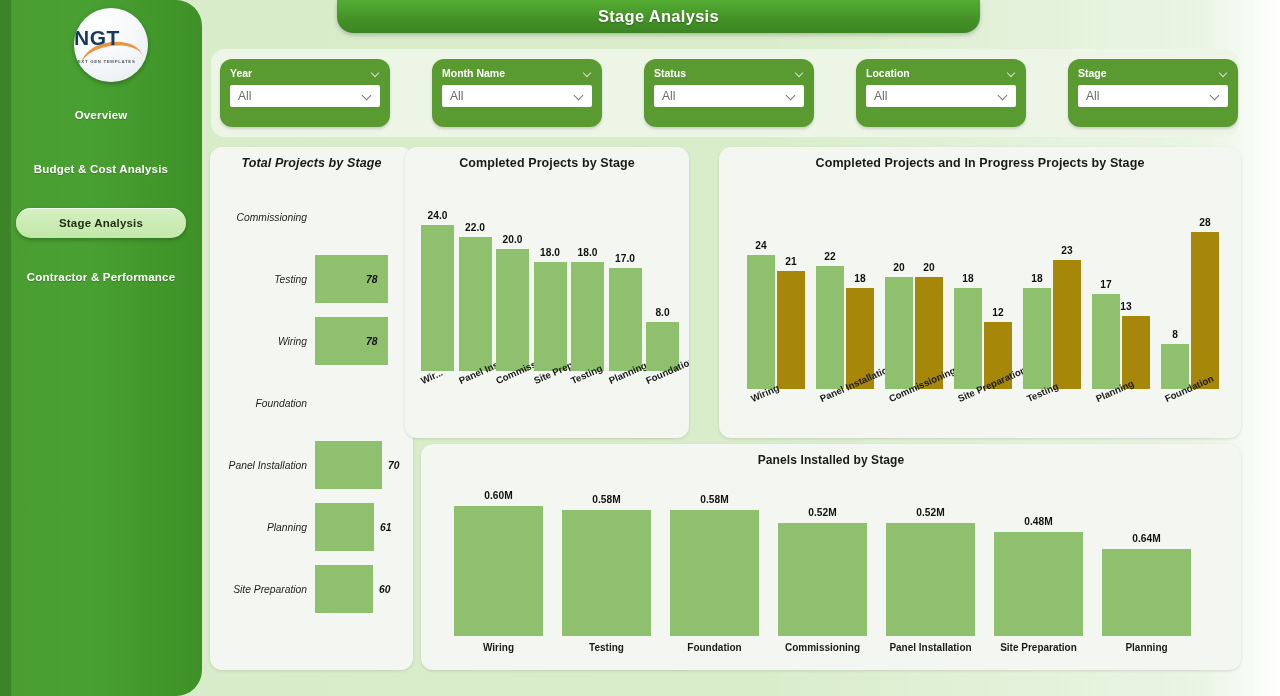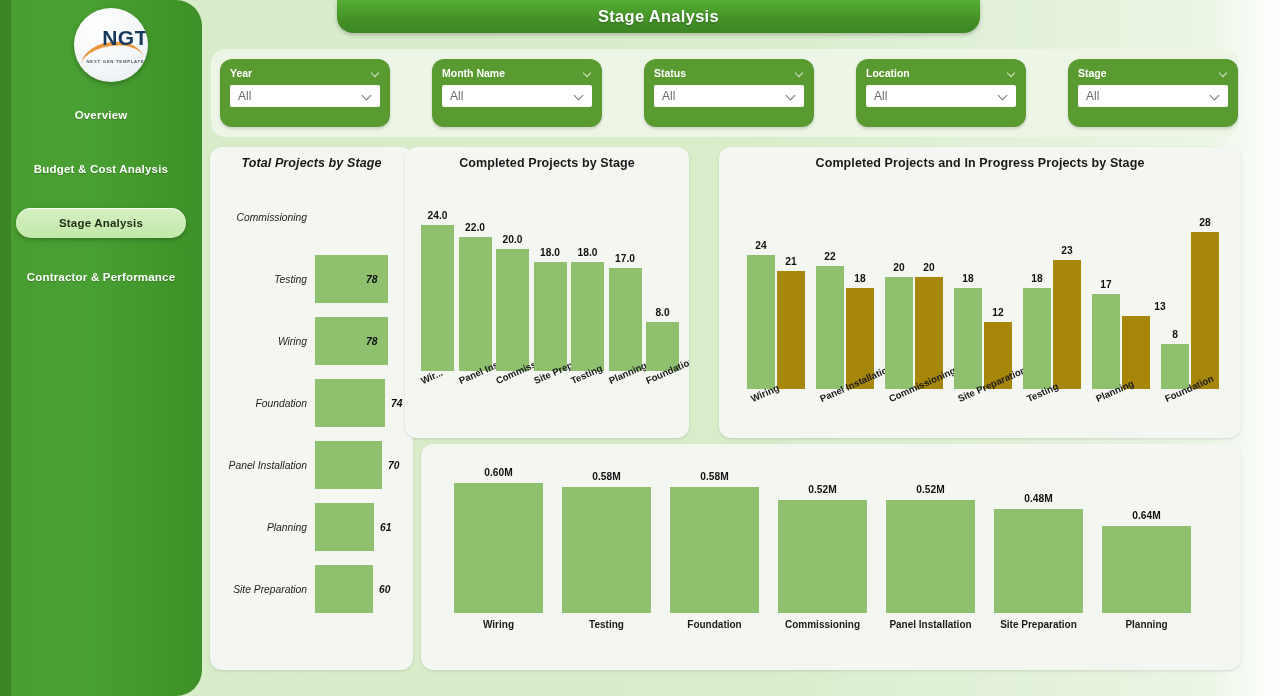--- a/index.html
+++ b/index.html
@@ -22,21 +22,21 @@
   }
   .sidebar:before{
     content:"";position:absolute;left:0;top:0;width:11px;height:100%;
     background:#3b8526;
   }
   .logo-wrap{
     position:absolute;left:74px;top:8px;width:74px;height:74px;
     border-radius:50%;
     background:radial-gradient(circle at 34% 28%,#ffffff 0%,#f4f7f9 55%,#e4eaee 100%);
     box-shadow:0 2px 5px rgba(0,0,0,.28);
-    display:flex;flex-direction:column;align-items:flex-end;justify-content:center;
+    display:flex;flex-direction:column;align-items:flex-start;justify-content:center;
     overflow:hidden;
   }
   .logo-ngt{
     font-size:21px;font-weight:bold;letter-spacing:.5px;line-height:1;
     color:#17395e;position:relative;z-index:2;
   }
   .logo-swoosh{
     position:absolute;left:6px;top:34px;width:62px;height:16px;
     border-radius:50%/100% 100% 0 0;
     border-top:4px solid #e98a2b;
@@ -287,24 +287,20 @@
         </div>
         <div class="hbar-row" style="top:130px;">
           <div class="hbar-label">Wiring</div>
           <div class="hbar-track">
             <div class="hbar-fill" style="width:73px;"></div>
             <div class="hbar-val" style="left:51px;">78</div>
           </div>
         </div>
         <div class="hbar-row" style="top:192px;">
           <div class="hbar-label">Foundation</div>
-          <div class="hbar-track">
-            <div class="hbar-fill" style="width:70px;"></div>
-            <div class="hbar-val" style="left:76px;">74</div>
-          </div>
         </div>
         <div class="hbar-row" style="top:254px;">
           <div class="hbar-label">Panel Installation</div>
           <div class="hbar-track">
             <div class="hbar-fill" style="width:67px;"></div>
             <div class="hbar-val" style="left:73px;">70</div>
           </div>
         </div>
         <div class="hbar-row" style="top:316px;">
           <div class="hbar-label">Planning</div>
@@ -374,31 +370,32 @@
         <div class="vlabel-top" style="left:260px;top:133px;width:38px;">12</div>
         <div class="xlab-diag" style="left:237px;top:220px;">Site Preparation</div>
         <div class="vbar" style="left:304px;bottom:45px;width:28px;height:101px;"></div>
         <div class="vlabel-top" style="left:299px;top:99px;width:38px;">18</div>
         <div class="vbar gold" style="left:334px;bottom:45px;width:28px;height:129px;"></div>
         <div class="vlabel-top" style="left:329px;top:71px;width:38px;">23</div>
         <div class="xlab-diag" style="left:306px;top:220px;">Testing</div>
         <div class="vbar" style="left:373px;bottom:45px;width:28px;height:95px;"></div>
         <div class="vlabel-top" style="left:368px;top:105px;width:38px;">17</div>
         <div class="vbar gold" style="left:403px;bottom:45px;width:28px;height:73px;"></div>
-        <div class="vlabel-top" style="left:422px;top:127px;width:38px;">13</div>
+        <div class="vlabel-top" style="left:388px;top:127px;width:38px;">13</div>
         <div class="xlab-diag" style="left:375px;top:220px;">Planning</div>
         <div class="vbar" style="left:442px;bottom:45px;width:28px;height:45px;"></div>
         <div class="vlabel-top" style="left:437px;top:155px;width:38px;">8</div>
         <div class="vbar gold" style="left:472px;bottom:45px;width:28px;height:157px;"></div>
         <div class="vlabel-top" style="left:467px;top:43px;width:38px;">28</div>
         <div class="xlab-diag" style="left:444px;top:220px;">Foundation</div>
       </div>
   </div>
 
   <div class="card" id="card-panels">
+    <div class="card-title sm">Panels Installed by Stage</div>
     <div class="vplot" id="plot-panels" style="margin-top:4px;height:196px;">
         <div class="vbar" style="left:33px;bottom:31px;width:89px;height:130px;"></div>
         <div class="vlabel-top" style="left:33px;top:19px;width:89px;">0.60M</div>
         <div class="xlab-flat" style="left:25px;top:171px;width:105px;">Wiring</div>
         <div class="vbar" style="left:141px;bottom:31px;width:89px;height:126px;"></div>
         <div class="vlabel-top" style="left:141px;top:23px;width:89px;">0.58M</div>
         <div class="xlab-flat" style="left:133px;top:171px;width:105px;">Testing</div>
         <div class="vbar" style="left:249px;bottom:31px;width:89px;height:126px;"></div>
         <div class="vlabel-top" style="left:249px;top:23px;width:89px;">0.58M</div>
         <div class="xlab-flat" style="left:241px;top:171px;width:105px;">Foundation</div>

